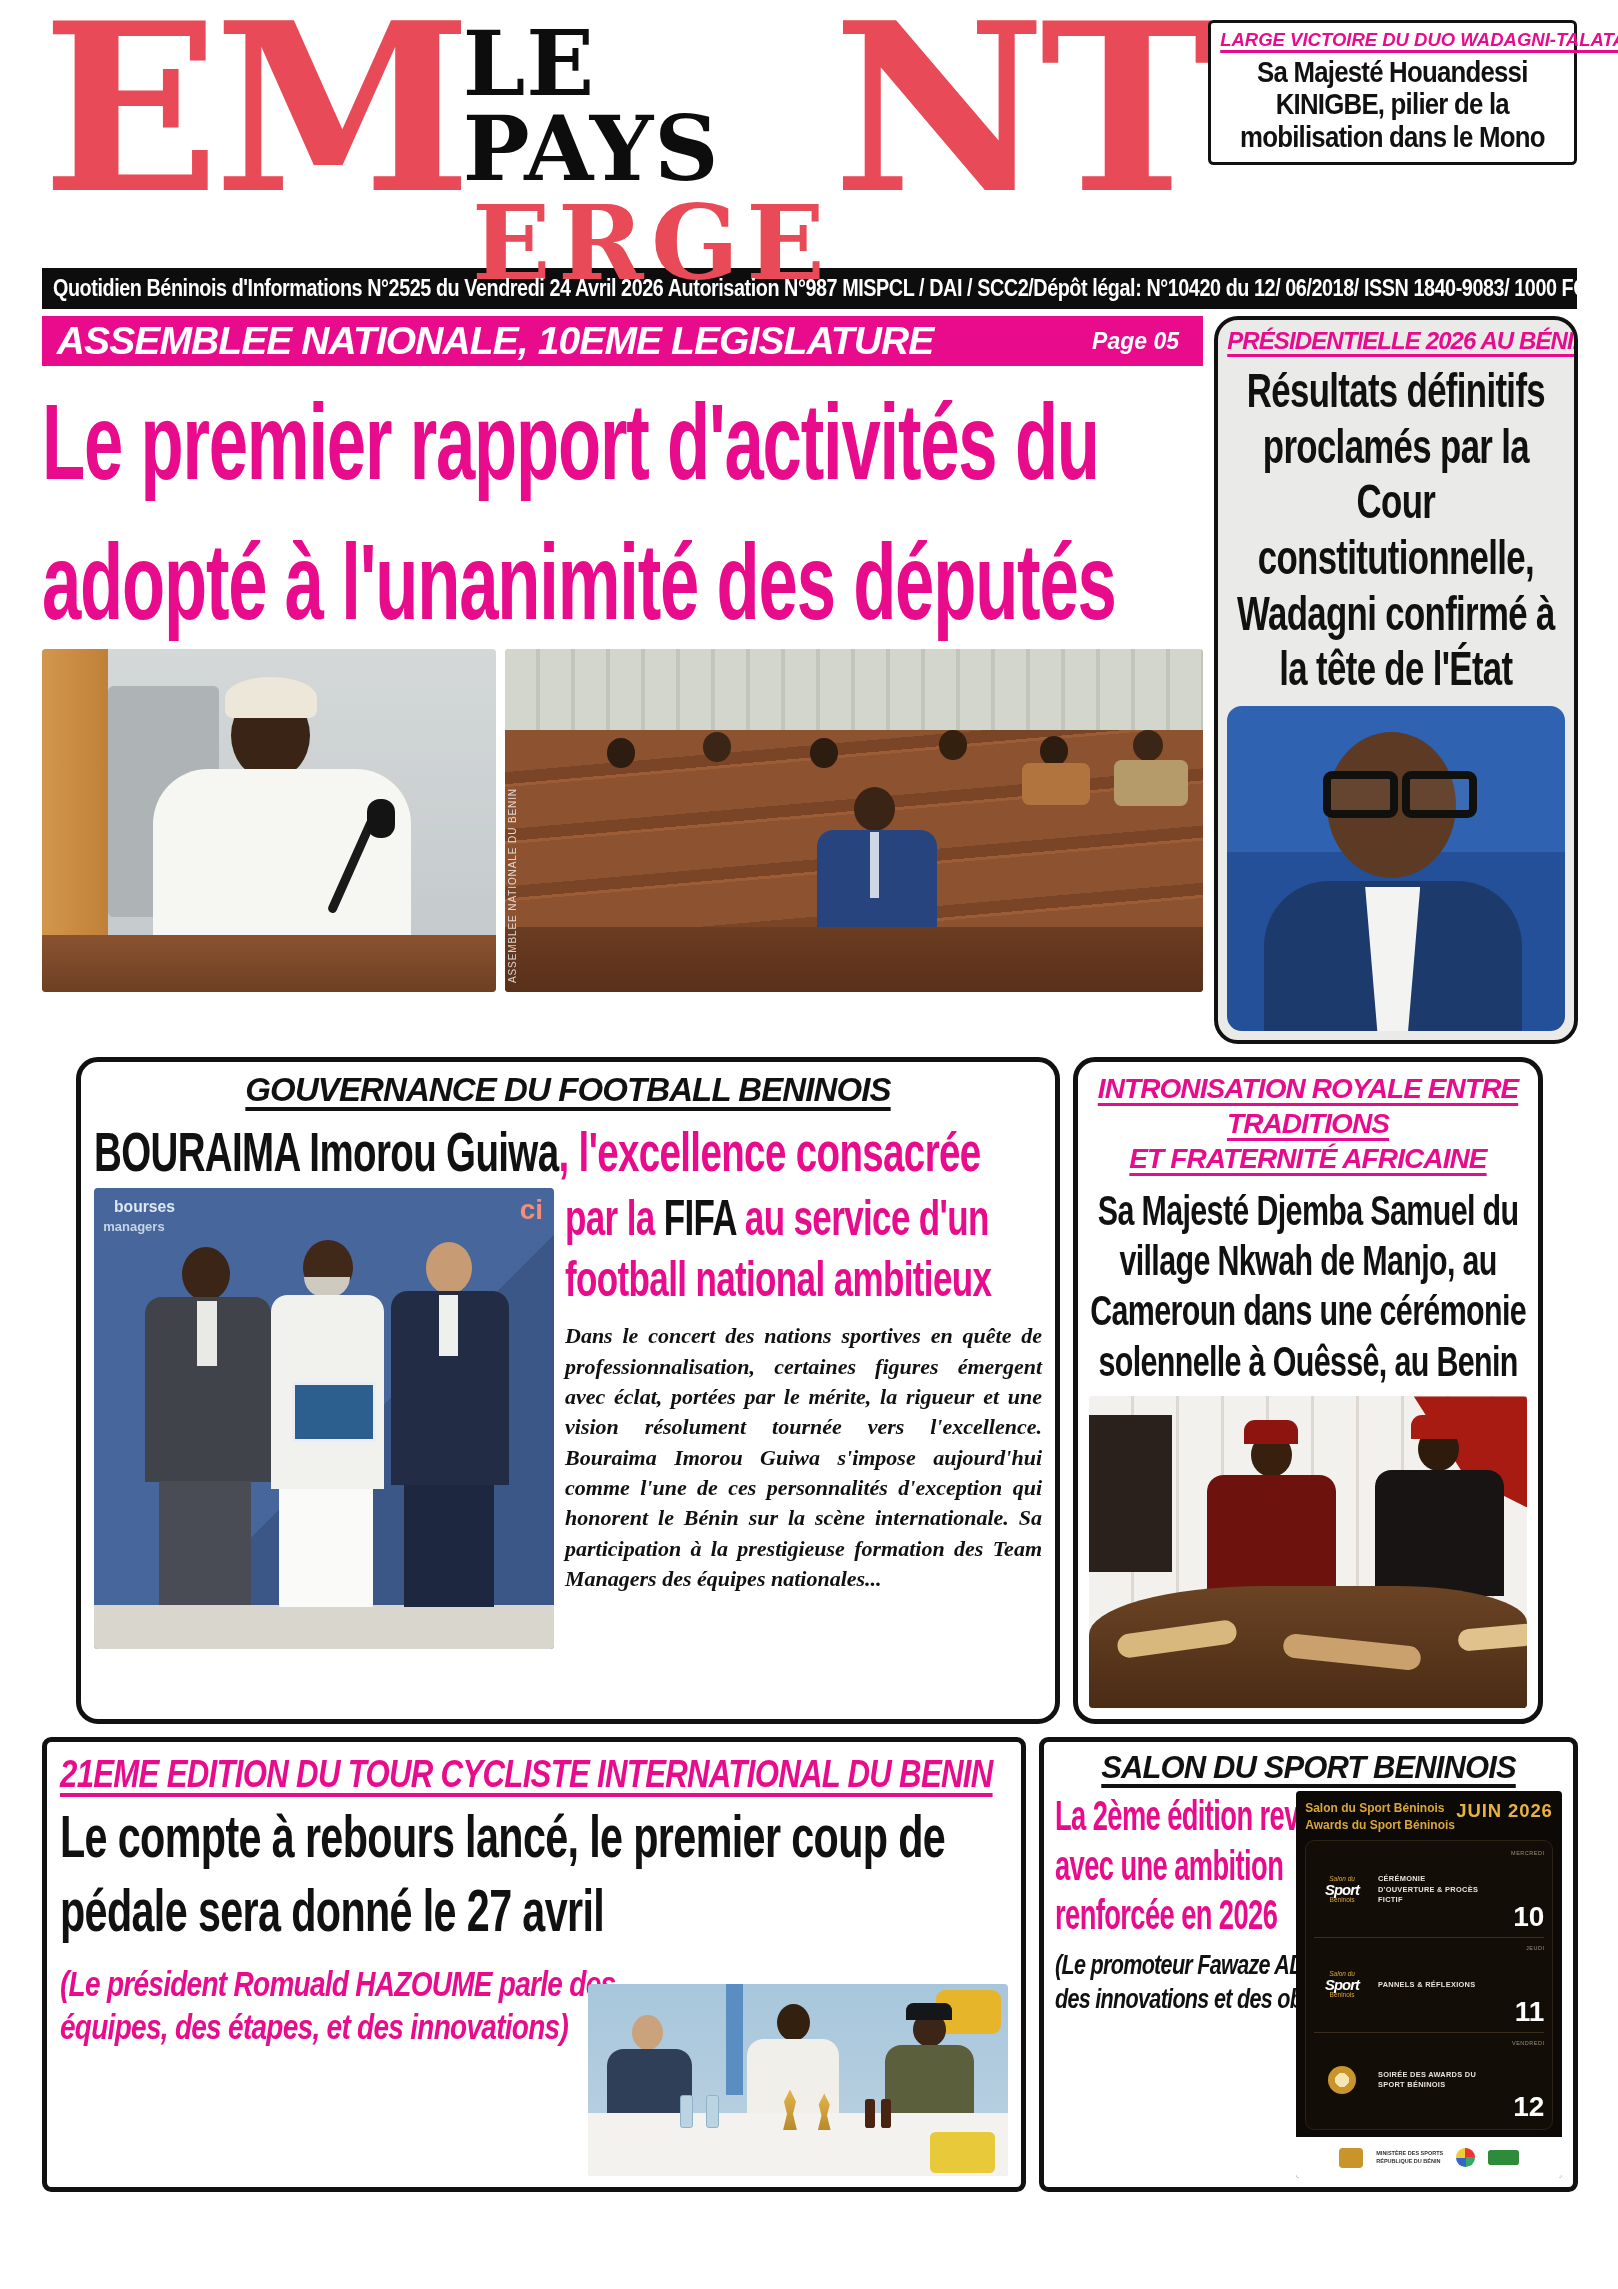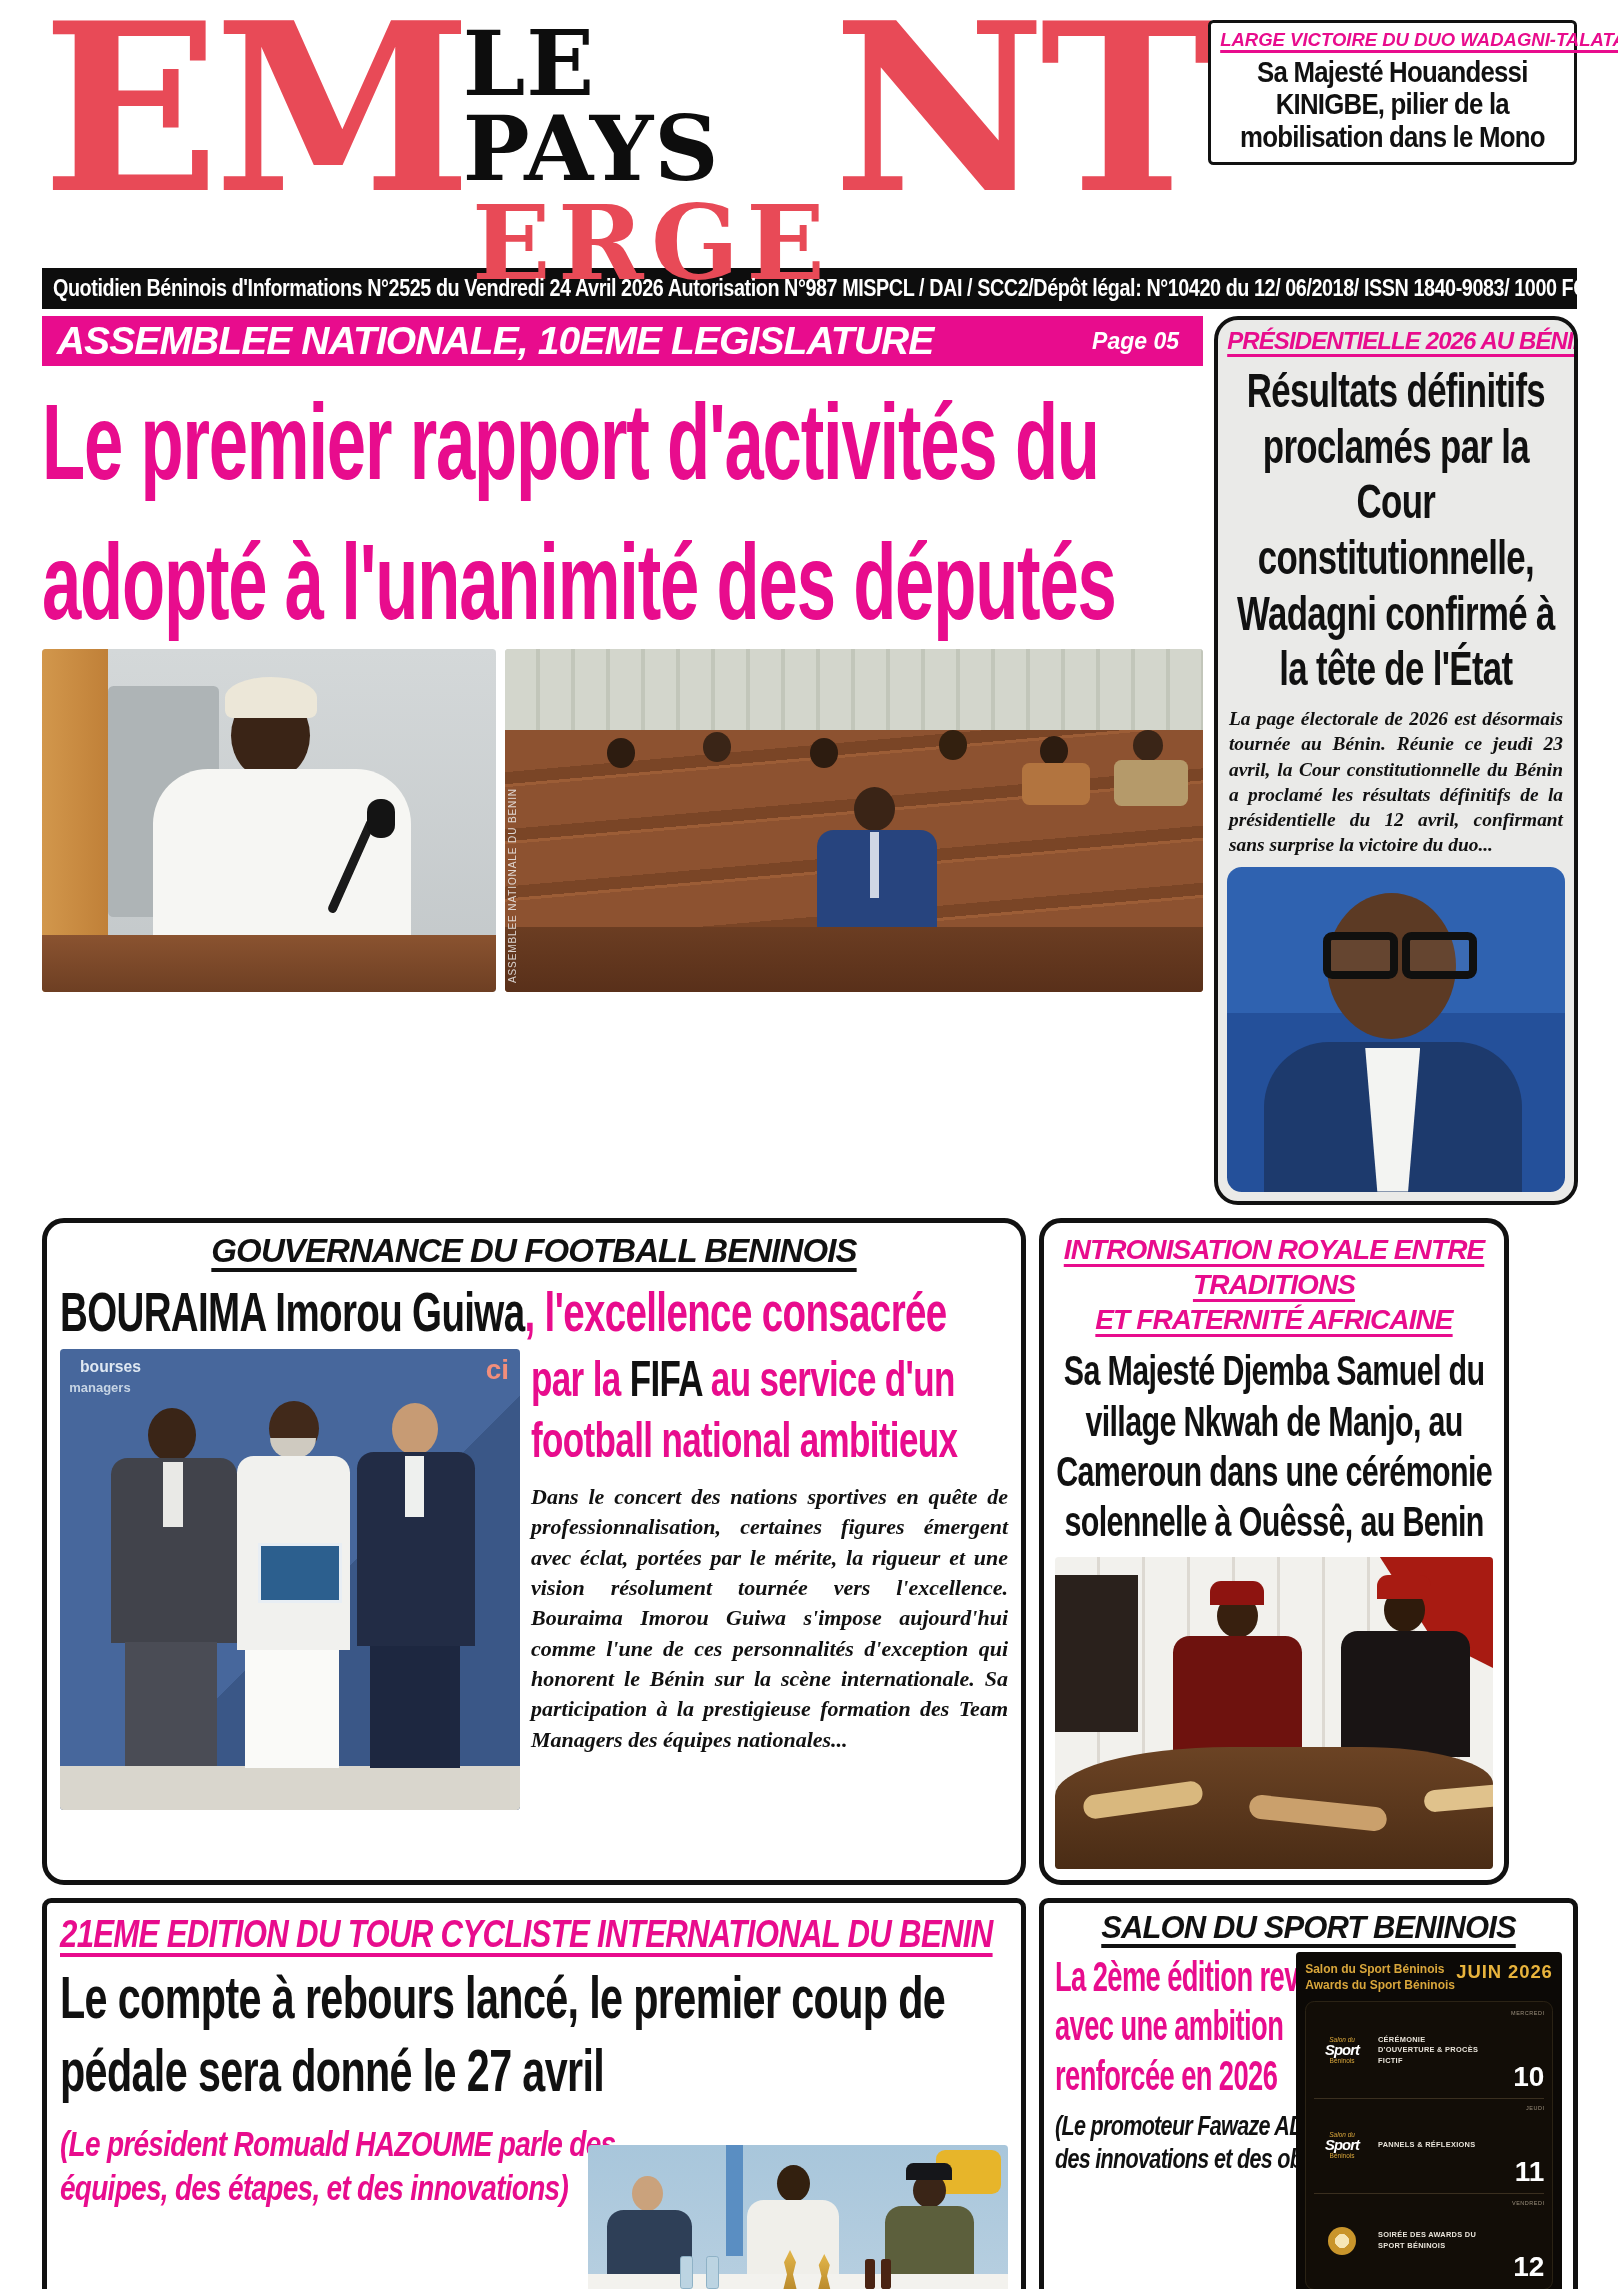--- a/index.html
+++ b/index.html
@@ -56,21 +56,21 @@
   
   .ph-pres{width:454px;flex:none;background:linear-gradient(#d4d8d9,#c2c7c9);}
   
   .ph-asm{flex:1;background:linear-gradient(#c9ccc2 0 24%,#8d5230 24% 100%);}
   .vcap{position:absolute;left:1.8px;bottom:9.2px;writing-mode:vertical-rl;transform:rotate(180deg);font-size:10px;color:#eee;letter-spacing:0.9px;opacity:.85;}
 
   .head-c{position:absolute;border-radius:50%;}
   .torso{position:absolute;border-radius:16.6px 16.6px 0 0;}
 
   
-  .mid-region{display:flex;gap:13px;margin-top:13px;}
+  .mid-region{display:flex;gap:13px;margin-top:13px;justify-content:center;}
   .foot-box{width:984px;flex:none;border:5.5px solid #111;border-radius:22px;box-sizing:border-box;padding:9.2px 13px 13px 13px;background:#fff;}
   .sec-kicker-blk{font-size:33px;font-style:italic;font-weight:bold;text-align:center;text-decoration:underline;text-decoration-thickness:3.7px;text-underline-offset:5.5px;letter-spacing:-0.9px;white-space:nowrap;}
   .foot-l1{font-size:55px;font-weight:bold;white-space:nowrap;line-height:1.2;margin-top:9.2px;letter-spacing:-0.9px;}
   .foot-row{display:flex;gap:11px;margin-top:3.7px;}
   .ph-award{width:460px;height:461px;flex:none;background:linear-gradient(135deg,#47679c 0 55%,#3a5787 55% 100%);}
   .foot-right{flex:1;min-width:0;}
   .foot-l23{font-size:50px;font-weight:bold;line-height:1.22;white-space:nowrap;letter-spacing:-0.9px;}
   .foot-body{font-family:"Liberation Serif",serif;font-style:italic;font-weight:bold;font-size:22px;line-height:1.38;text-align:justify;margin-top:11px;}
 
   .intro-box{width:470px;flex:none;border:5.5px solid #111;border-radius:22px;box-sizing:border-box;padding:9.2px 11px 11px 11px;background:#fff;}
@@ -186,21 +186,20 @@
           <span class="vcap">ASSEMBLEE NATIONALE DU BENIN</span>
         </div>
       </div>
     </div>
 
     <div class="pres-box">
       <div class="pres-kicker">PRÉSIDENTIELLE 2026 AU BÉNIN</div>
       <div class="pres-head">
           <span class="sx72">Résultats définitifs proclamés par la Cour constitutionnelle, Wadagni confirmé à la tête de l'État</span>
         </div>
-      <div class="pres-body">La page électorale de 2026 est désormais tournée au Bénin. Réunie ce jeudi 23 avril, la Cour constitutionnelle du Bénin a proclamé les résultats définitifs de la présidentielle du 12 avril, confirmant sans surprise la victoire du duo...</div>
       <div class="photo" style="height:325px;margin-top:9.2px;border-radius:14.8px;background:linear-gradient(#2f62b0 0 45%,#24509a 45% 100%);">
         <div class="head-c" style="left:100px;top:26px;width:129px;height:146px;background:#5c3a24;"></div>
         <div class="abs" style="left:96px;top:65px;width:59px;height:31px;border:8.3px solid #10100f;border-radius:9.2px;background:rgba(255,255,255,.06);"></div>
         <div class="abs" style="left:175px;top:65px;width:59px;height:31px;border:8.3px solid #10100f;border-radius:9.2px;background:rgba(255,255,255,.06);"></div>
         <div class="torso" style="left:37px;top:175px;width:258px;height:150px;background:#1d3a6d;border-radius:65px 65px 0 0;"></div>
         <div class="abs" style="left:138px;top:181px;width:55px;height:144px;background:#f3f4f2;clip-path:polygon(0 0,100% 0,78% 100%,22% 100%);"></div>
       </div>
     </div>
   </div>
 

